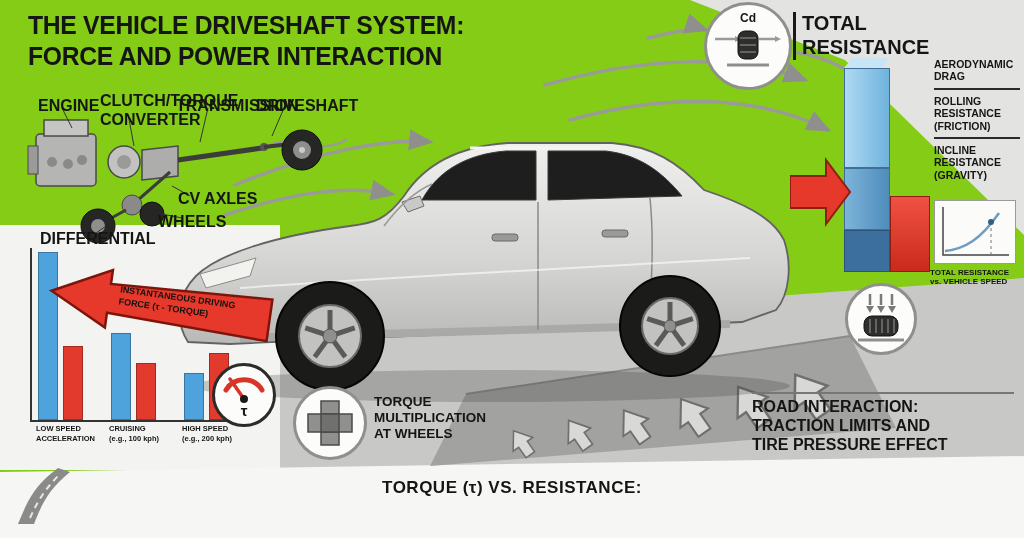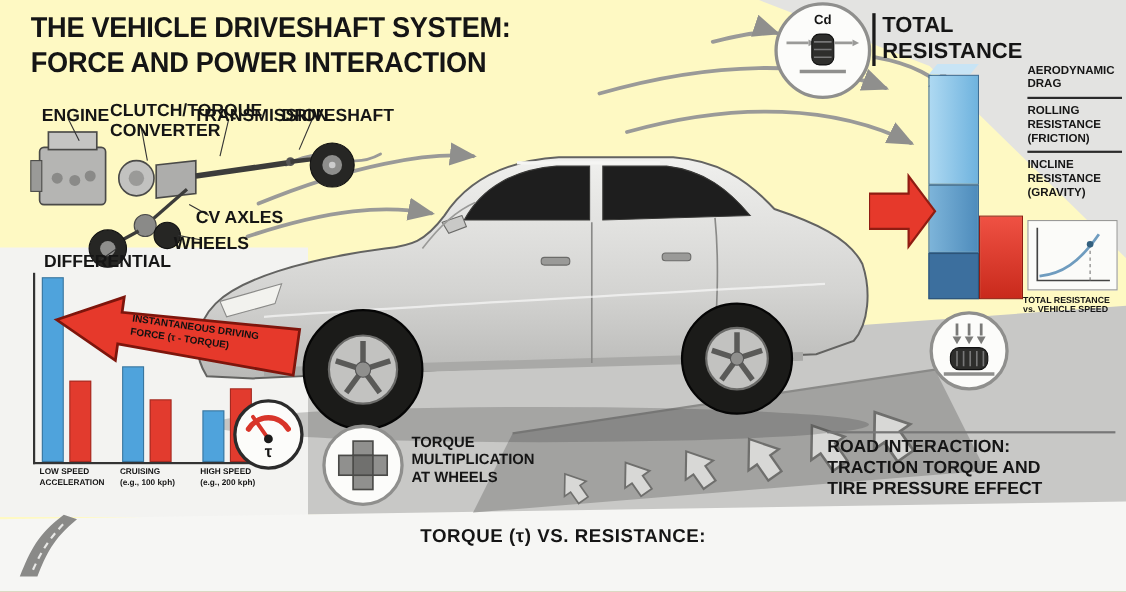--- a/index.html
+++ b/index.html
@@ -1,17 +1,17 @@
 <!DOCTYPE html>
 <html><head>
 <meta charset="utf-8">
 <style>
   *{margin:0;padding:0;box-sizing:border-box}
   body{background:#555;font-family:"Liberation Sans","DejaVu Sans",sans-serif}
-  .canvas{position:relative;width:1024px;height:538px;background:#fef9c3;overflow:hidden;margin:0 auto}
+  .canvas{position:relative;width:1024px;height:538px;background:#84cc16;overflow:hidden;margin:0 auto}
   .abs{position:absolute}
   .lbl{position:absolute;font-weight:bold;color:#151515;line-height:1.18;white-space:nowrap}.t9{font-size:9px}.t10{font-size:16px}.t11{font-size:10.5px}
   .t13{font-size:13.5px}.t16{font-size:16px}.t20{font-size:20px}.t23{font-size:17px}.t26{font-size:26px}
   .condensed{transform:scaleX(.95);transform-origin:left top;letter-spacing:-.3px}
   .circ{position:absolute;border-radius:50%;background:#fcfcfa;border:3px solid #8f8f8d}
   .vrule{position:absolute;background:#1a1a1a}
   
   .col-block{position:absolute;width:46px;border:1px solid #3f6f96}
   .col-light{background:linear-gradient(to right,#aed9f2,#6fb3de)}
   .col-mid{background:linear-gradient(to right,#7db4d9,#4e8cbc)}
@@ -326,21 +326,21 @@
   </div>
   <div class="lbl t13" style="left:374px;top:394px">
     <div>TORQUE</div>
     <div>MULTIPLICATION</div>
     <div>AT WHEELS</div>
   </div>
 
   <div class="abs" style="left:752px;top:392px;width:262px;height:1.5px;background:#777"></div>
   <div class="lbl t16" style="left:752px;top:398px">
     <div>ROAD INTERACTION:</div>
-    <div>TRACTION TORQUE AND</div>
+    <div>TRACTION LIMITS AND</div>
     <div>TIRE PRESSURE EFFECT</div>
   </div>
 
   <div class="lbl t23" style="left:0;top:478px;width:1024px;text-align:center;letter-spacing:.5px">TORQUE (τ) VS. RESISTANCE:</div>
 
   <svg class="abs" style="left:8px;top:452px" width="76" height="76">
     <path d="M10,72 C 20,48 26,34 50,16 L 62,20 C 40,38 34,52 26,72 Z" fill="#8a8a88"></path>
     <path d="M 22,66 C 30,48 38,36 52,22" stroke="#e8e8e6" stroke-width="2" stroke-dasharray="6,5" fill="none"></path>
   </svg>
 

